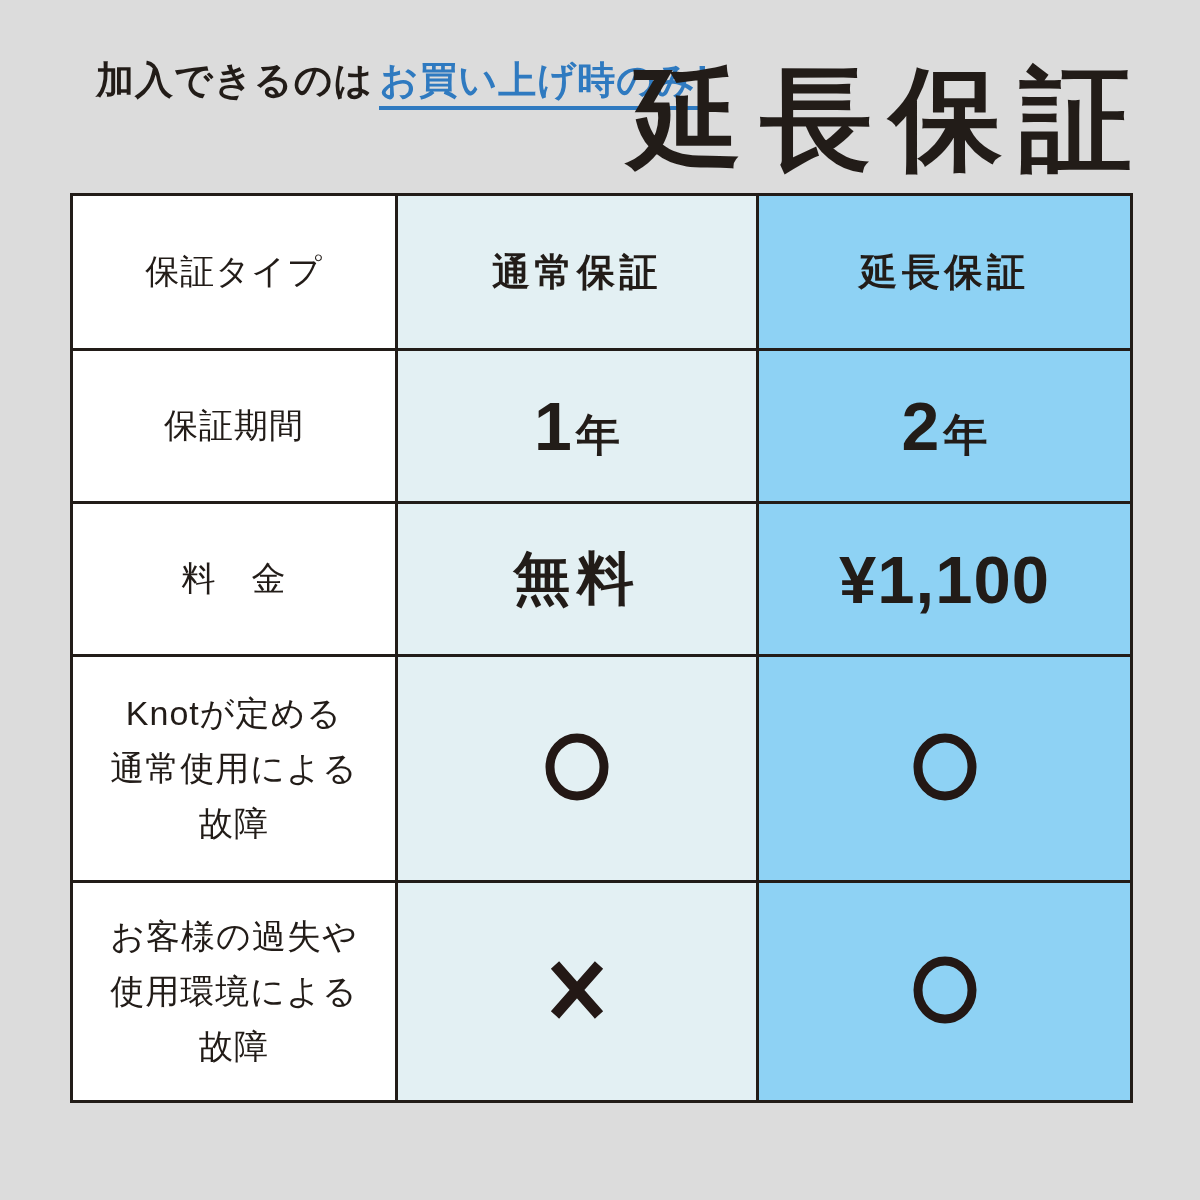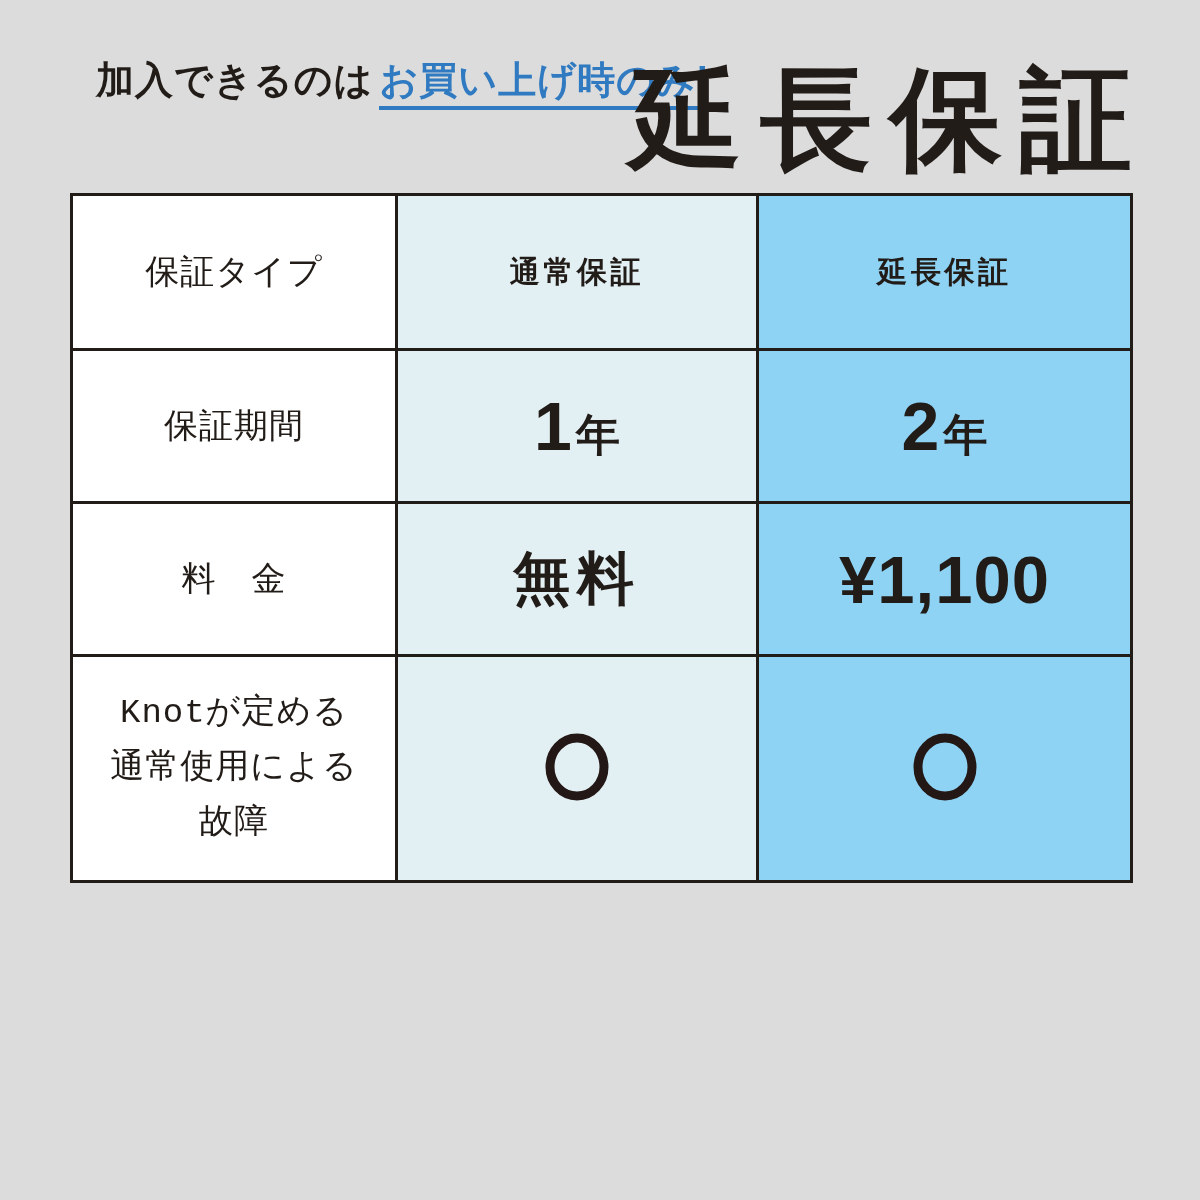--- a/index.html
+++ b/index.html
@@ -39,32 +39,32 @@
   table.cmp{
     position:absolute;left:70px;top:193px;
     width:1060px;
     border-collapse:collapse;table-layout:fixed;
   }
   table.cmp td{
     border:3px solid #221c18;
     text-align:center;vertical-align:middle;
     padding:0;overflow:hidden;
   }
-  .col-type{width:325px;background:#ffffff;font-family:Liberation Mono, monospace;}
+  .col-type{width:325px;background:#ffffff;}
   .col-normal{width:361px;background:#e3f0f3;}
   .col-extended{width:374px;background:#8ed2f4;}
 
   tr.r-head td{height:152px;}
   tr.r-period td{height:150px;}
   tr.r-price td{height:150px;}
   tr.r-cov1 td{height:223px;}
   tr.r-cov2 td{height:217px;}
 
   .cell-label{font-size:34px;font-weight:500;letter-spacing:1px;}
-  .col-head{font-size:30px;font-weight:700;letter-spacing:0.12em;}
+  .col-head{font-size:38px;font-weight:700;letter-spacing:0.12em;}
   .year-num{font-size:68px;font-weight:700;}
   .year-unit{font-size:44px;font-weight:700;margin-left:4px;}
   .price-free{font-size:57px;font-weight:700;letter-spacing:0.12em;}
   .price-paid{font-size:67px;font-weight:700;letter-spacing:1px;}
   .multiline span{display:block;font-size:34px;font-weight:500;line-height:1.62;letter-spacing:1px;}
   .mark{display:inline-block;width:72px;height:72px;}
 
   
   .footnote{
     position:absolute;left:70px;top:1108px;
@@ -122,17 +122,34 @@
                 <ellipse cx="36" cy="36" rx="27" ry="29" fill="none" stroke="#231815" stroke-width="9"></ellipse>
               </svg></span>
         </td>
         <td class="col-extended">
           <span class="mark"><svg width="72" height="72" viewBox="0 0 72 72">
                 <ellipse cx="36" cy="36" rx="27" ry="29" fill="none" stroke="#231815" stroke-width="9"></ellipse>
               </svg></span>
         </td>
       </tr>
 
+      <tr class="r-cov2">
+        <td class="col-type multiline">
+          <span>お客様の過失や</span>
+          <span>使用環境による</span>
+          <span>故障</span>
+        </td>
+        <td class="col-normal">
+          <span class="mark"><svg width="72" height="72" viewBox="0 0 72 72">
+                <path d="M14 11 L58 61 M58 11 L14 61" fill="none" stroke="#231815" stroke-width="11"></path>
+              </svg></span>
+        </td>
+        <td class="col-extended">
+          <span class="mark"><svg width="72" height="72" viewBox="0 0 72 72">
+                <ellipse cx="36" cy="36" rx="27" ry="29" fill="none" stroke="#231815" stroke-width="9"></ellipse>
+              </svg></span>
+        </td>
+      </tr>
     </tbody>
   </table>
 
 
 </div>
 
 </body></html>

